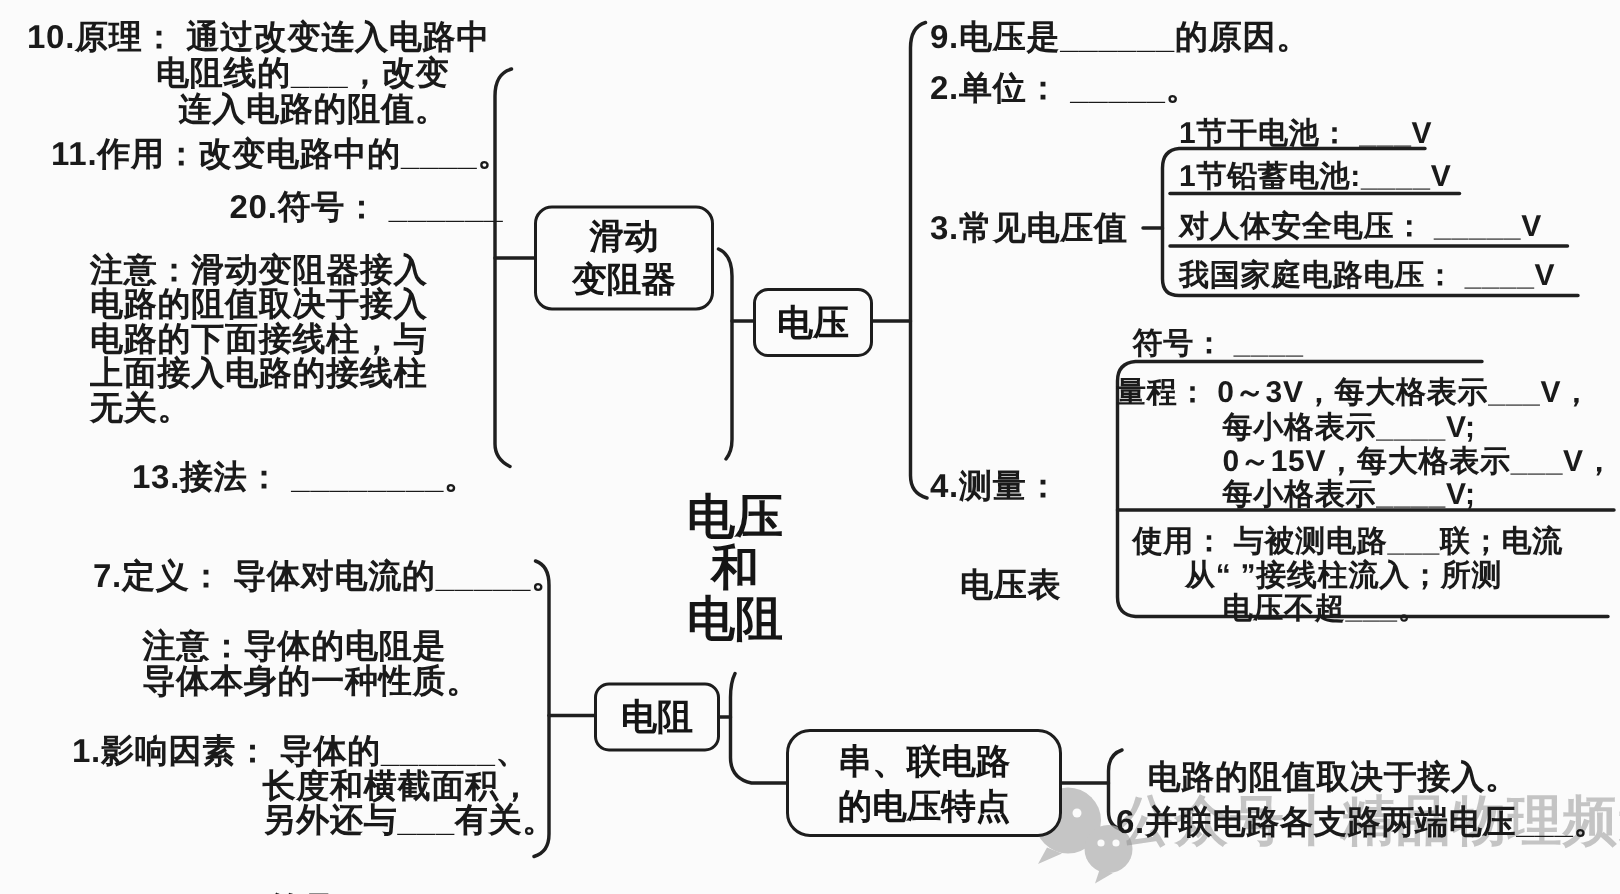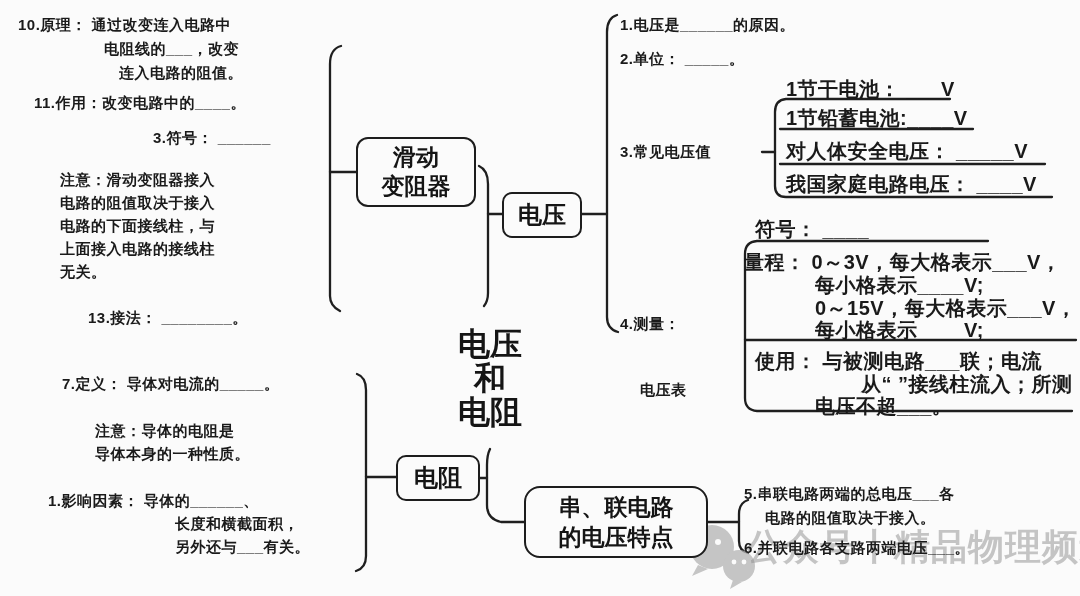--- a/index.html
+++ b/index.html
@@ -2,21 +2,21 @@
 <html><head>
 <meta charset="utf-8">
 <style>
   html,body{margin:0;padding:0;}
   #canvas{
     position:relative;width:1080px;height:596px;background:#fbfbfb;
     font-family:"Liberation Sans",sans-serif;overflow:hidden;
   }
   .t{
     position:absolute;white-space:nowrap;font-weight:bold;color:#1a1a1a;
-    font-size:15px;line-height:23px;letter-spacing:0.5px;
+    font-size:22px;line-height:23px;letter-spacing:0.5px;
   }
   .small{font-size:20px;line-height:22px;}
   .nodebox{
     position:absolute;border:2.5px solid #1d1d1d;background:#fbfbfb;
     display:flex;flex-direction:column;align-items:center;justify-content:center;
     font-weight:bold;color:#151515;text-align:center;
   }
   .nodebox .ln{white-space:nowrap;}
   #rheostat-box{left:356px;top:137px;width:116px;height:66px;border-radius:12px;font-size:23px;line-height:29px;}
   #voltage-box{left:502px;top:192px;width:76px;height:42px;border-radius:10px;font-size:24px;}
@@ -103,51 +103,50 @@
   </div>
   <div class="nodebox z2" id="series-box">
     <div class="ln">串、联电路</div>
     <div class="ln">的电压特点</div>
   </div>
 
   <div class="t" style="left:18px;top:13px;">10.原理： 通过改变连入电路中</div>
   <div class="t" style="left:104px;top:37px;">电阻线的___，改变</div>
   <div class="t" style="left:119px;top:61px;">连入电路的阻值。</div>
   <div class="t" style="left:34px;top:91px;">11.作用：改变电路中的____。</div>
-  <div class="t" style="left:153px;top:126px;">3.符号： ______</div>
+  <div class="t" style="left:153px;top:126px;">20.符号： ______</div>
   <div class="t" style="left:60px;top:168px;">注意：滑动变阻器接入</div>
   <div class="t" style="left:60px;top:191px;">电路的阻值取决于接入</div>
   <div class="t" style="left:60px;top:214px;">电路的下面接线柱，与</div>
   <div class="t" style="left:60px;top:237px;">上面接入电路的接线柱</div>
   <div class="t" style="left:60px;top:260px;">无关。</div>
   <div class="t" style="left:88px;top:306px;">13.接法： ________。</div>
 
   <div class="t" style="left:62px;top:372px;">7.定义： 导体对电流的_____。</div>
   <div class="t" style="left:95px;top:442px;">导体本身的一种性质。</div>
   <div class="t" style="left:95px;top:419px;">注意：导体的电阻是</div>
   <div class="t" style="left:48px;top:489px;">1.影响因素： 导体的______、</div>
   <div class="t" style="left:175px;top:512px;">长度和横截面积，</div>
   <div class="t" style="left:175px;top:535px;">另外还与___有关。</div>
   <div class="t" style="left:160px;top:594px;">9.符号： _______。</div>
 
-  <div class="t" style="left:620px;top:13px;">1.电压是______的原因。</div>
+  <div class="t" style="left:620px;top:13px;">9.电压是______的原因。</div>
   <div class="t" style="left:620px;top:47px;">2.单位： _____。</div>
   <div class="t small" style="left:786px;top:78px;">1节干电池： ___V</div>
   <div class="t small" style="left:786px;top:107px;">1节铅蓄电池:____V</div>
   <div class="t small" style="left:786px;top:140px;">对人体安全电压： _____V</div>
   <div class="t small" style="left:786px;top:173px;">我国家庭电路电压： ____V</div>
   <div class="t" style="left:620px;top:140px;">3.常见电压值</div>
   <div class="t small" style="left:755px;top:218px;">符号： ____</div>
   <div class="t small" style="left:744px;top:251px;">量程： 0～3V，每大格表示___V，</div>
   <div class="t small" style="left:815px;top:274px;">每小格表示____V;</div>
   <div class="t small" style="left:815px;top:297px;">0～15V，每大格表示___V，</div>
   <div class="t small" style="left:815px;top:319px;">每小格表示____V;</div>
   <div class="t small" style="left:755px;top:350px;">使用： 与被测电路___联；电流</div>
-  <div class="t small" style="left:861px;top:373px;">从“ ”接线柱流入；所测</div>
+  <div class="t small" style="left:790px;top:373px;">从“ ”接线柱流入；所测</div>
   <div class="t small" style="left:815px;top:395px;">电压不超___。</div>
   <div class="t" style="left:620px;top:312px;">4.测量：</div>
   <div class="t" style="left:640px;top:338px;margin-top:40px;">电压表</div>
 
-  <div class="t z2" style="left:744px;top:482px;">5.串联电路两端的总电压___各</div>
   <div class="t z2" style="left:765px;top:506px;">电路的阻值取决于接入。</div>
   <div class="t z2" style="left:744px;top:536px;">6.并联电路各支路两端电压___。</div>
 
 </div>
 
 </body></html>

